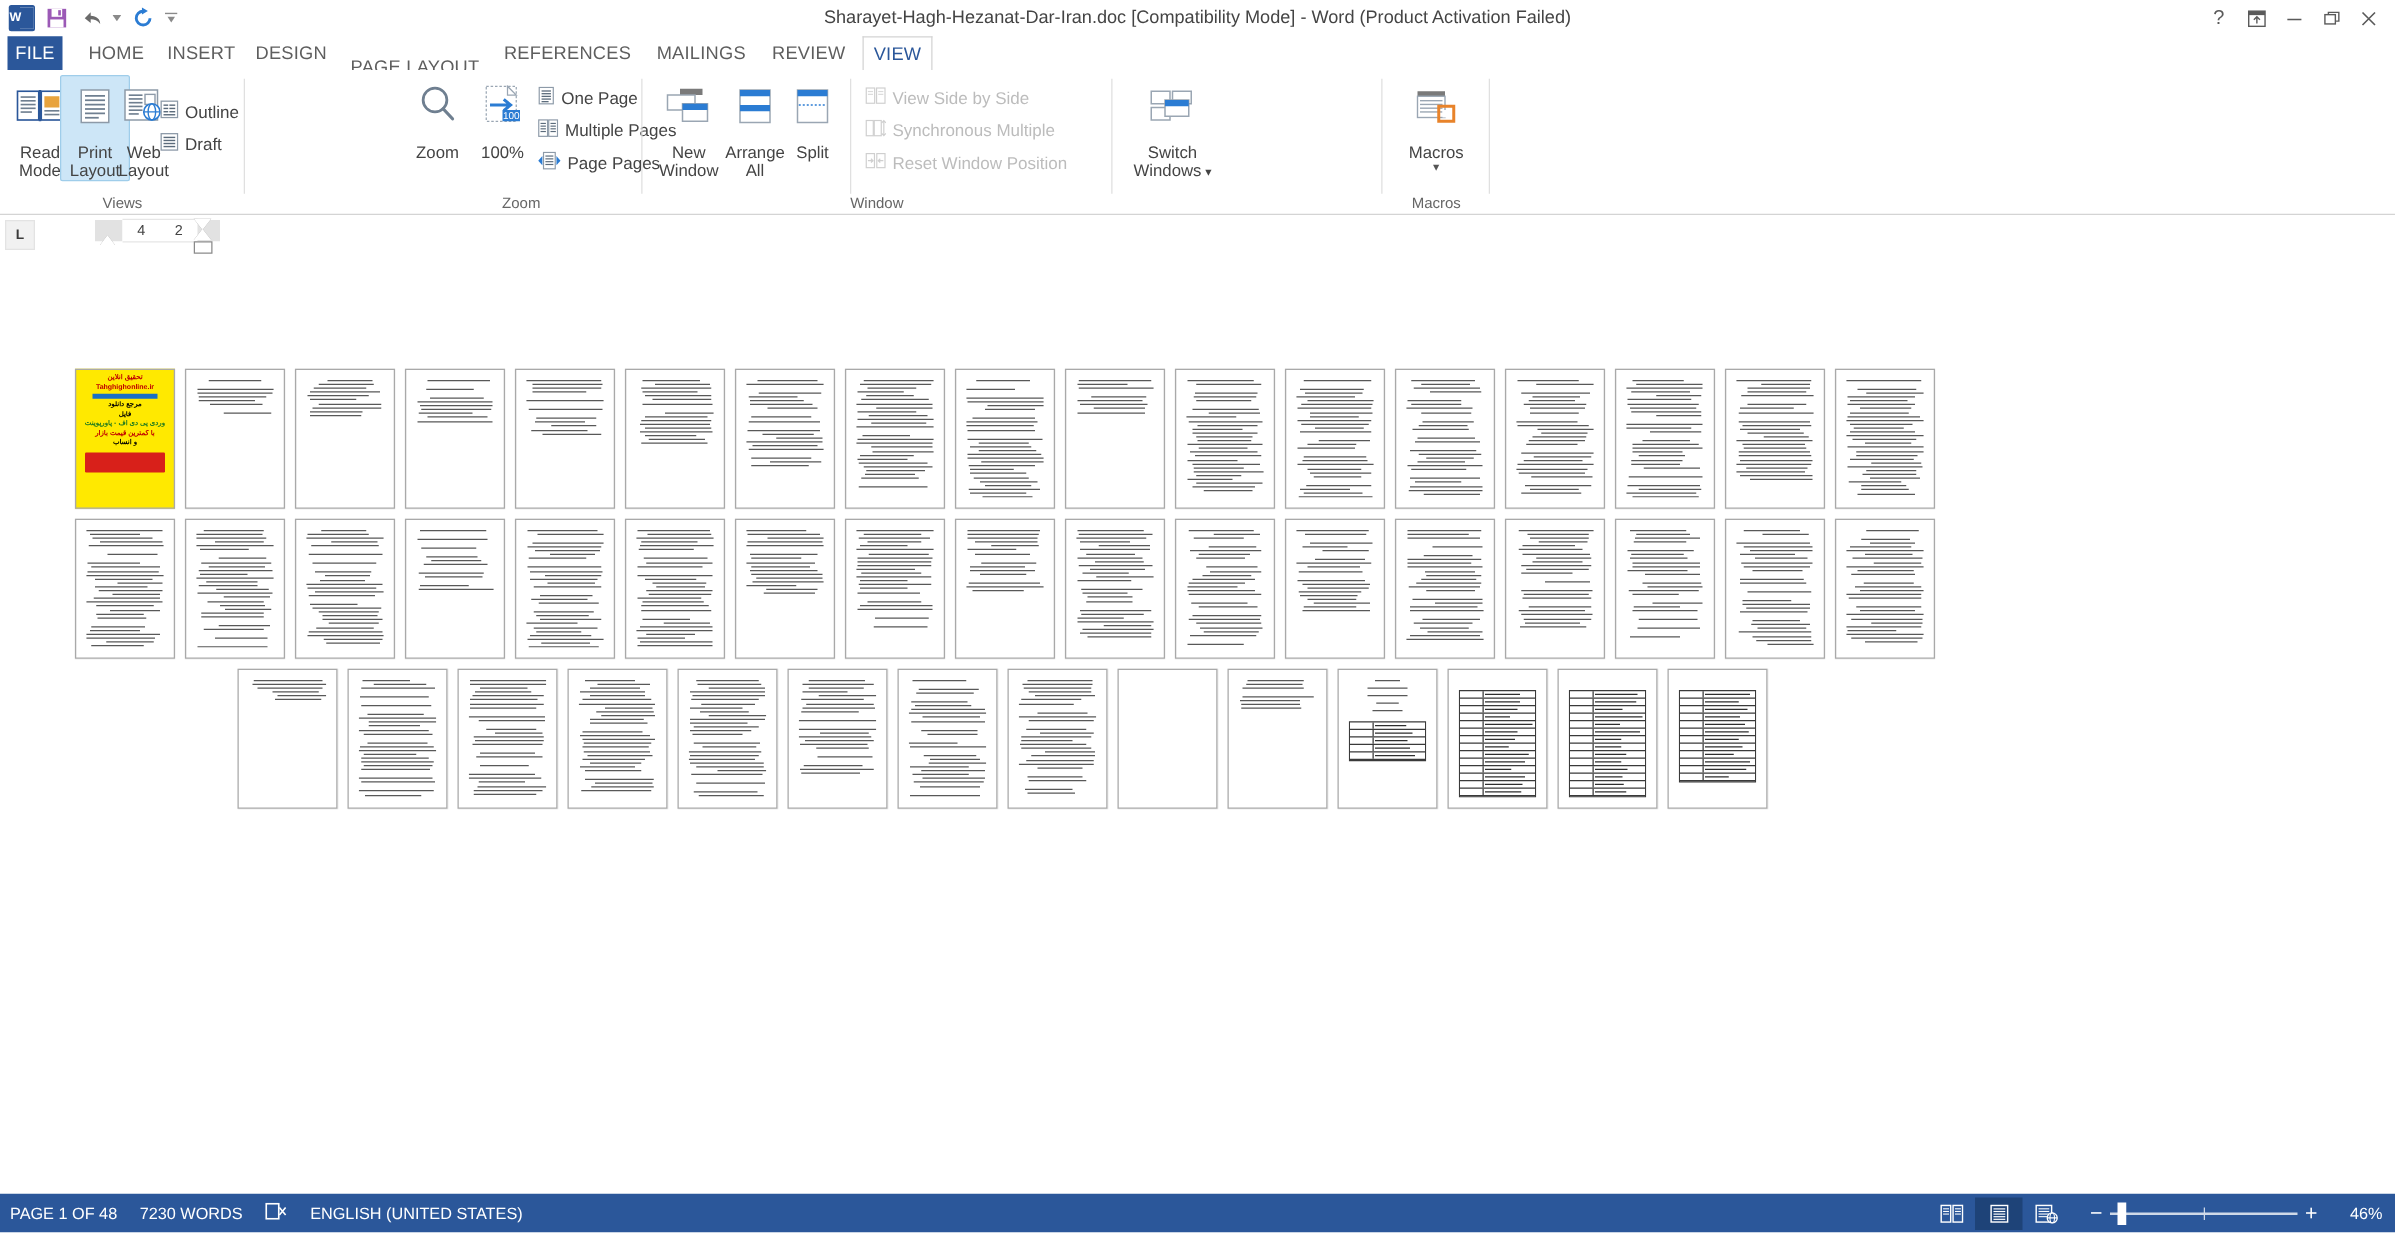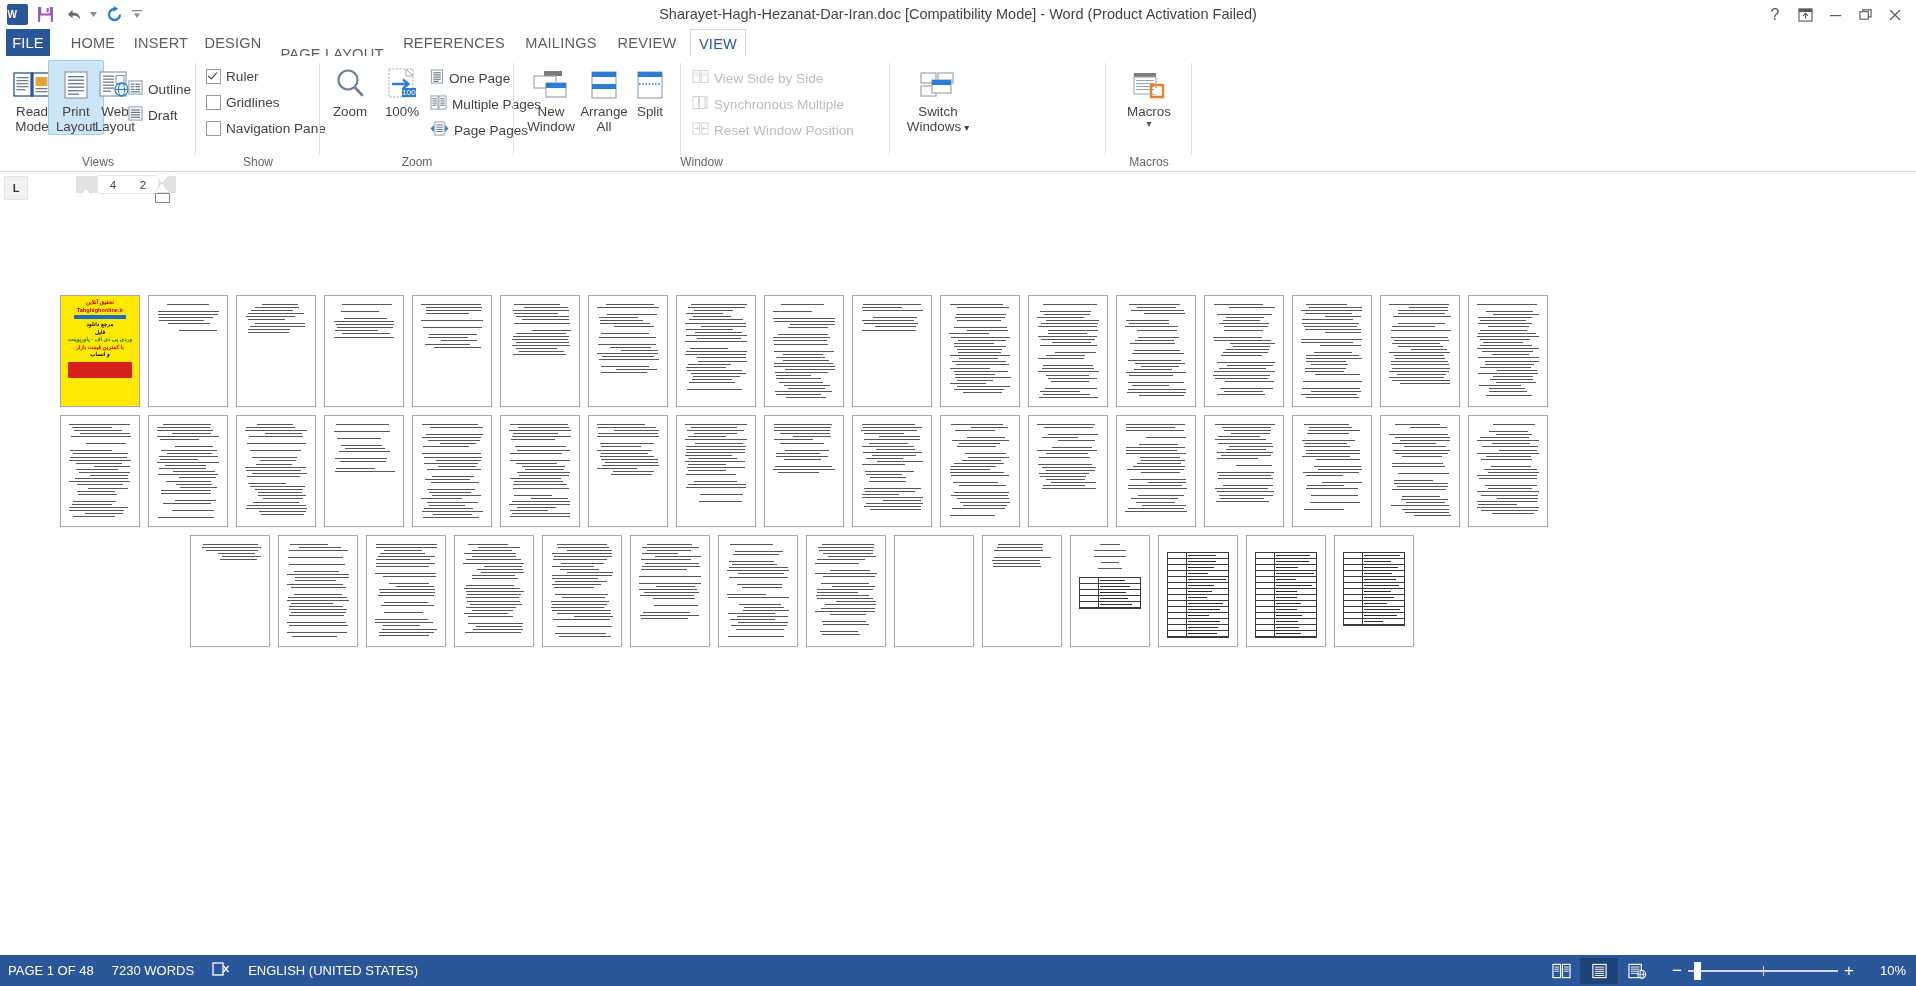--- a/index.html
+++ b/index.html
@@ -36,21 +36,21 @@
   .tabline{position:absolute;left:0;top:56px;width:1916px;height:1px;background:#d4d4d4;}
 
   
   .ribbon{position:absolute;left:0;top:56px;width:1916px;height:115px;background:#fff;border-bottom:1px solid #d4d4d4;}
   .group{position:absolute;top:0;height:114px;}
   .group-label{position:absolute;bottom:1px;width:100%;text-align:center;font-size:12px;color:#666;}
   .gsep{position:absolute;top:7px;width:1px;height:92px;background:#e0e0e0;}
 
   .bigbtn{position:absolute;top:5px;width:54px;text-align:center;cursor:default;}
   .bigbtn .ic{height:40px;display:flex;align-items:flex-end;justify-content:center;}
-  .bigbtn .lb{font-size:13.4px;color:#444;line-height:15px;margin-top:3px;}
+  .bigbtn .lb{font-size:13.4px;color:#444;line-height:15px;margin-top:13px;}
   .bigbtn.sel{background:#cde6f7;border:1px solid #9fcdea;border-radius:2px;top:4px;}
 
   .smallrow{position:absolute;display:flex;align-items:center;gap:5px;font-size:13.6px;color:#444;white-space:nowrap;}
   .smallrow.dis{color:#bcbcbc;}
   .chk{width:13px;height:13px;border:1px solid #9a9a9a;background:#fff;display:inline-block;position:relative;flex:0 0 auto;}
   .chk.on::after{content:"";position:absolute;left:3px;top:0px;width:4px;height:8px;border:solid #2b2b2b;border-width:0 1.7px 1.7px 0;transform:rotate(42deg);}
 
   .collapse{position:absolute;right:6px;top:150px;font-size:13px;color:#7a7a7a;}
 
   
@@ -269,36 +269,20 @@
                 <rect x="3" y="11.4" width="10" height="1.2"></rect>
               </g>
             </svg>
         </span>
         <span>Draft</span>
       </div>
       <div class="group-label">Views</div>
       <div class="gsep" style="right:0;"></div>
     </div>
 
-    <div class="group" style="left:196px;width:124px;">
-      <div class="smallrow" style="left:10px;top:13px;">
-        <span class="chk on"></span>
-        <span>Ruler</span>
-      </div>
-      <div class="smallrow" style="left:10px;top:39px;">
-        <span class="chk"></span>
-        <span>Gridlines</span>
-      </div>
-      <div class="smallrow" style="left:10px;top:65px;">
-        <span class="chk"></span>
-        <span>Navigation Pane</span>
-      </div>
-      <div class="group-label">Show</div>
-      <div class="gsep" style="right:0;"></div>
-    </div>
 
     <div class="group" style="left:320px;width:194px;">
       <div class="bigbtn" style="left:6px;width:48px;">
         <div class="ic">
           <svg width="34" height="34" viewBox="0 0 34 34">
               <circle cx="15" cy="13" r="9.5" fill="none" stroke="#6f7f90" stroke-width="2.2"></circle>
               <path d="M21.5 20 L29 28" stroke="#6f7f90" stroke-width="2.6" stroke-linecap="round"></path>
             </svg>
         </div>
         <div class="lb">Zoom</div>
@@ -1848,17 +1832,17 @@
           </svg>
       </span>
       <span class="zslider">
         <span class="zpm">−</span>
         <span class="ztrack">
           <span class="mid"></span>
           <span class="zhandle"></span>
         </span>
         <span class="zpm">+</span>
       </span>
-      <span class="zval">10%</span>
+      <span class="zval">46%</span>
     </div>
   </div>
 
 </div>
 
 </body></html>

